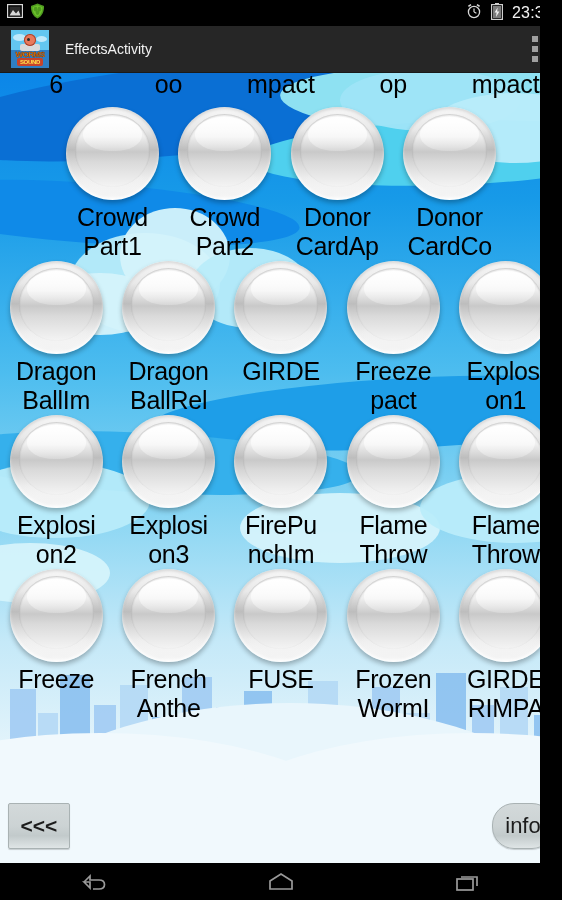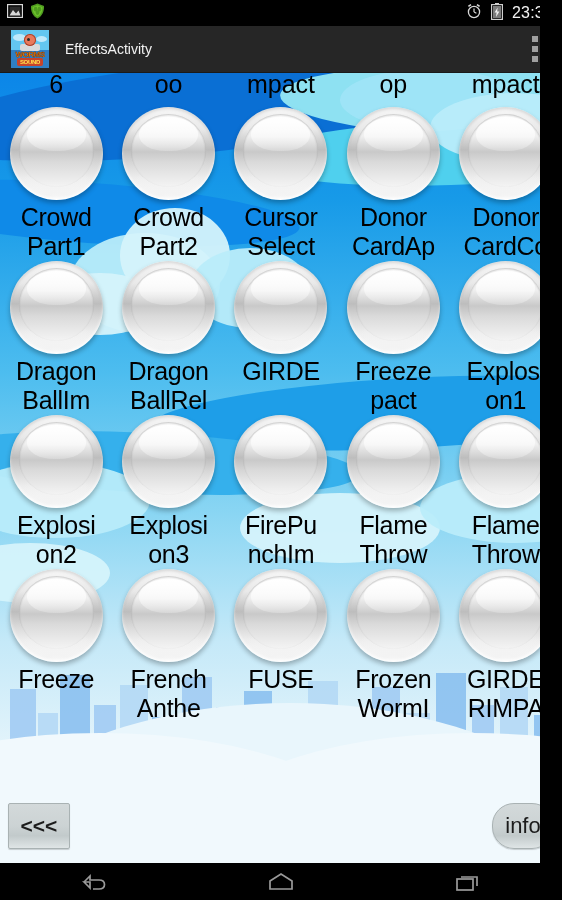--- a/index.html
+++ b/index.html
@@ -151,21 +151,21 @@
     width:560px; height:220px; border-radius:50%;
     background:#f1f9fd; pointer-events:none;
   }
 
   
   #grid {
     position:absolute; left:0; top:0;
     width:562px;
   }
   .grid-row {
-    display:flex; width:562px;
+    display:flex; width:562px;justify-content:center;
   }
   .cell {
     width:112.4px;
     display:flex; flex-direction:column;
     align-items:center;
     cursor:pointer;
   }
 
   .sound-btn {
     width:93px; height:93px; border-radius:50%;
@@ -367,25 +367,20 @@
           <div class="cell-label">Crowd
 Part1</div>
         </div>
         <div class="cell">
           <div class="sound-btn"></div>
           <div class="cell-label">Crowd
 Part2</div>
         </div>
         <div class="cell">
           <div class="sound-btn"></div>
-          <div class="cell-label">Cursor
-Select</div>
-        </div>
-        <div class="cell">
-          <div class="sound-btn"></div>
           <div class="cell-label">Donor
 CardAp</div>
         </div>
         <div class="cell">
           <div class="sound-btn"></div>
           <div class="cell-label">Donor
 CardCo</div>
         </div>
       </div>
 

